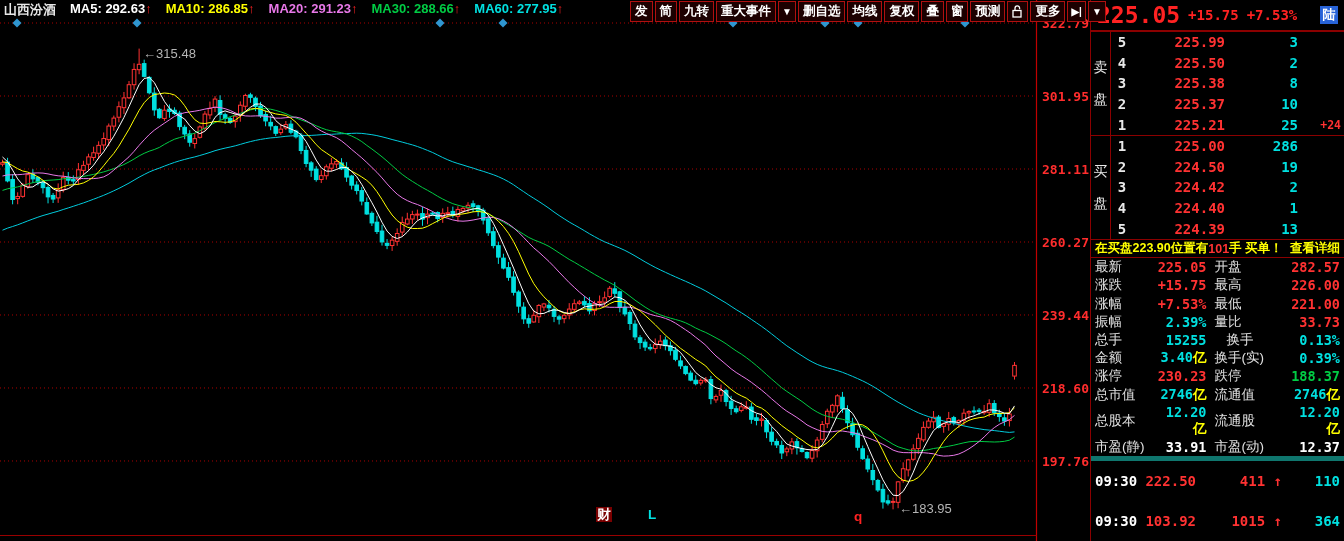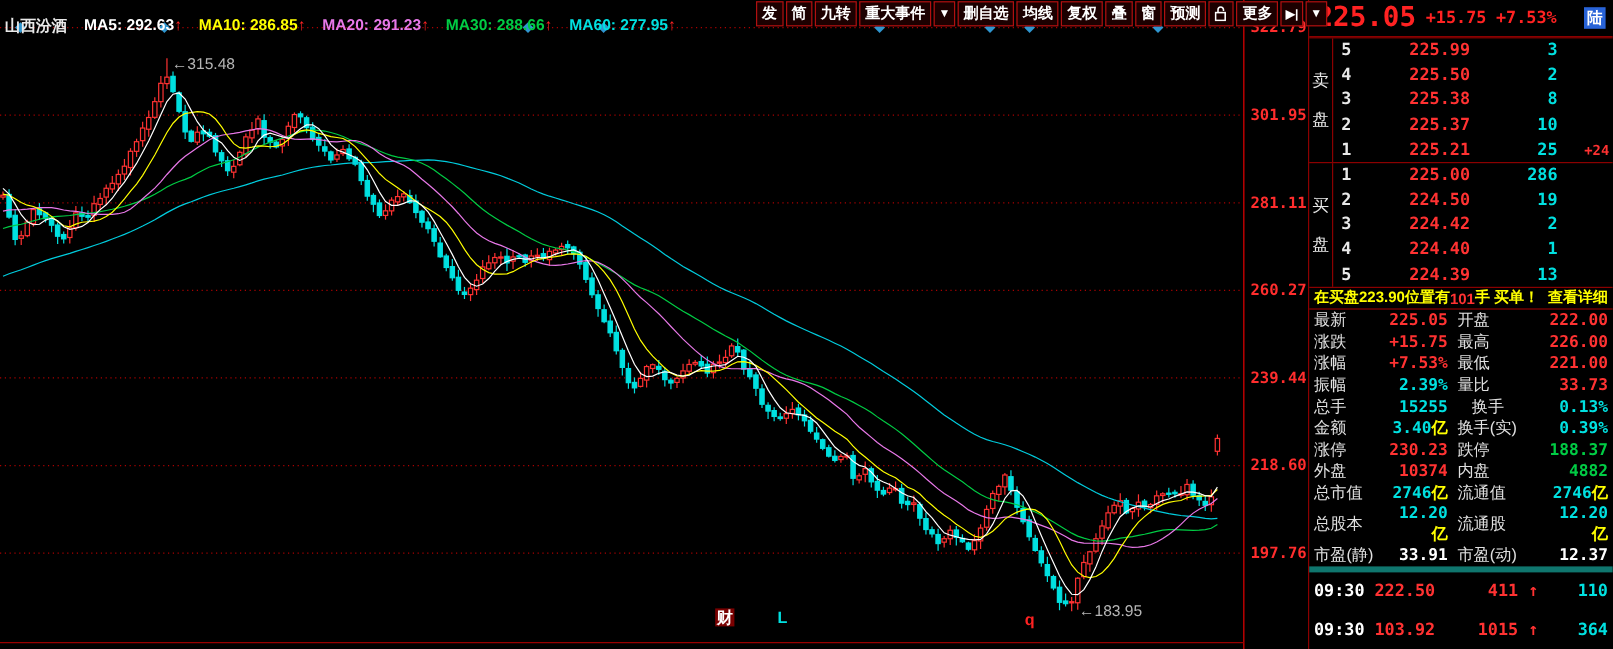--- a/index.html
+++ b/index.html
@@ -13,21 +13,21 @@
   .c-yellow { color:#ffff00; }
   .c-white  { color:#ffffff; }
   .c-gray   { color:#dddddd; }
 
   .mono { font-family:"DejaVu Sans Mono", monospace; }
 
   
   #chart-wrap { position:absolute; left:0; top:0; width:1090px; height:541px; }
   #chart-svg { position:absolute; left:0; top:0; }
   #ma-bar { position:absolute; left:4px; top:1px; display:flex; gap:14px;
-    font-size:13px; font-weight:bold; white-space:nowrap; z-index:5;margin-top:12px; }
+    font-size:13px; font-weight:bold; white-space:nowrap; z-index:5; }
   #ma-bar .arrow { color:#ff2222; }
   .y-label { position:absolute; left:1042px; width:46px; color:#ff2d2d;
     font-size:13px; font-weight:bold; font-family:"DejaVu Sans Mono",monospace; z-index:4; }
 
   
   #toolbar { position:absolute; left:630px; top:1px; height:21px; display:flex;
     gap:2px; z-index:6; }
   .tb-btn { height:21px; background:#1c0000; border:1px solid #b01010;
     color:#ffffff; font-size:12.5px; font-weight:bold; display:flex;
     align-items:center; justify-content:center; padding:0 4px; cursor:pointer;
@@ -663,21 +663,21 @@
     <span class="c-yellow">在买盘223.90位置有 </span>
     <span class="c-red">101</span>
     <span class="c-yellow">手  买单！</span>
     <span id="notice-link" class="c-yellow">查看详细</span>
   </div>
   <div id="stats">
       <div class="stats-row">
         <span class="stats-label">最新</span>
         <span class="stats-val c-red">225.05</span>
         <span class="stats-label" style="padding-left:8px">开盘</span>
-        <span class="stats-val c-red">222.00</span>
+        <span class="stats-val c-red">282.57</span>
       </div>
       <div class="stats-row">
         <span class="stats-label">涨跌</span>
         <span class="stats-val c-red">+15.75</span>
         <span class="stats-label" style="padding-left:8px">最高</span>
         <span class="stats-val c-red">226.00</span>
       </div>
       <div class="stats-row">
         <span class="stats-label">涨幅</span>
         <span class="stats-val c-red">+7.53%</span>
@@ -700,26 +700,20 @@
         <span class="stats-label">金额</span>
         <span class="stats-val c-cyan">3.40<span class="suffix">亿</span></span>
         <span class="stats-label" style="padding-left:8px">换手(实)</span>
         <span class="stats-val c-cyan">0.39%</span>
       </div>
       <div class="stats-row">
         <span class="stats-label">涨停</span>
         <span class="stats-val c-red">230.23</span>
         <span class="stats-label" style="padding-left:8px">跌停</span>
         <span class="stats-val c-green">188.37</span>
-      </div>
-      <div class="stats-row">
-        <span class="stats-label">外盘</span>
-        <span class="stats-val c-red">10374</span>
-        <span class="stats-label" style="padding-left:8px">内盘</span>
-        <span class="stats-val c-green">4882</span>
       </div>
       <div class="stats-row">
         <span class="stats-label">总市值</span>
         <span class="stats-val c-cyan">2746<span class="suffix">亿</span></span>
         <span class="stats-label" style="padding-left:8px">流通值</span>
         <span class="stats-val c-cyan">2746<span class="suffix">亿</span></span>
       </div>
       <div class="stats-row">
         <span class="stats-label">总股本</span>
         <span class="stats-val c-cyan">12.20<span class="suffix">亿</span></span>

